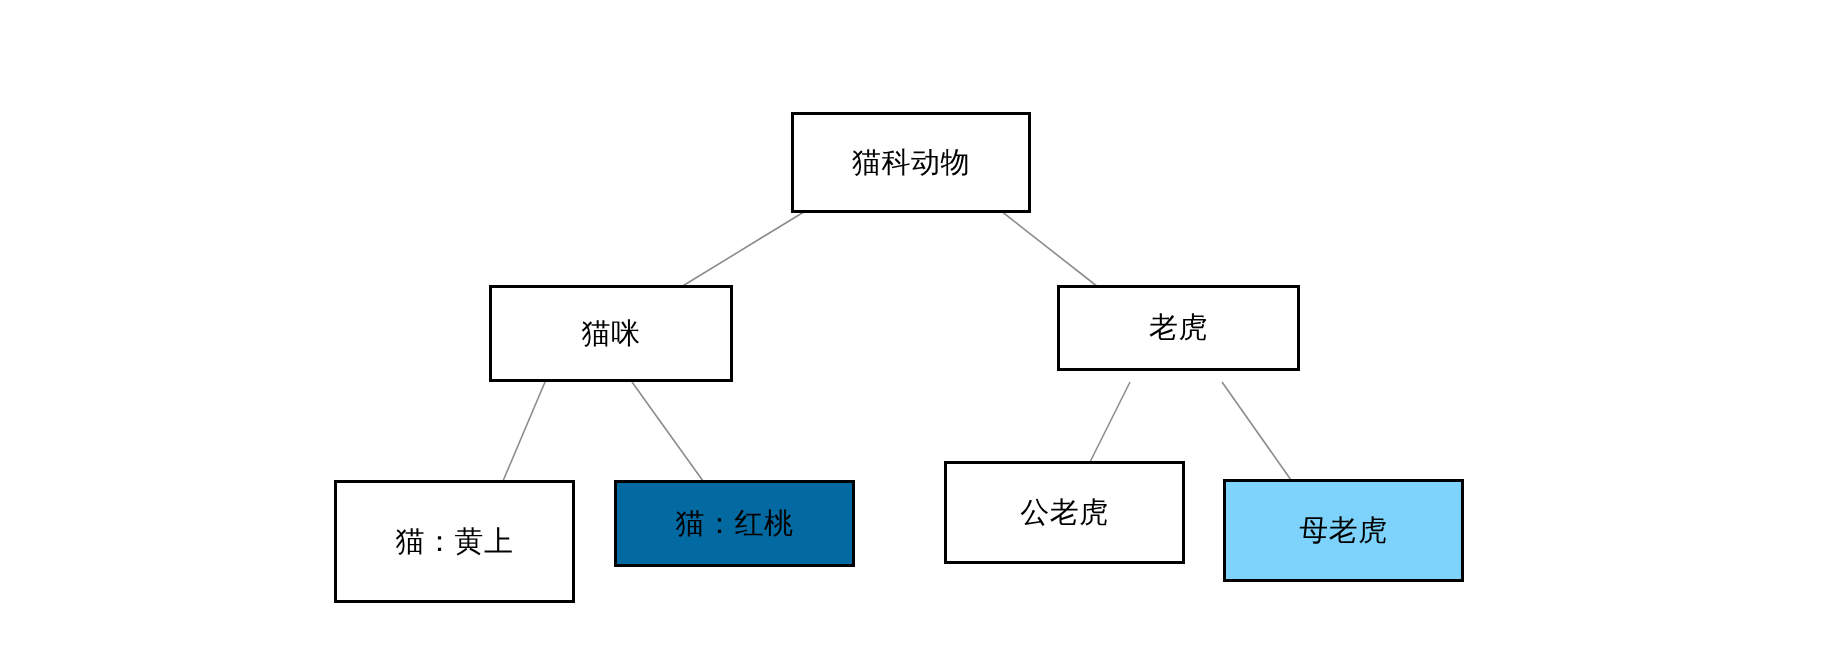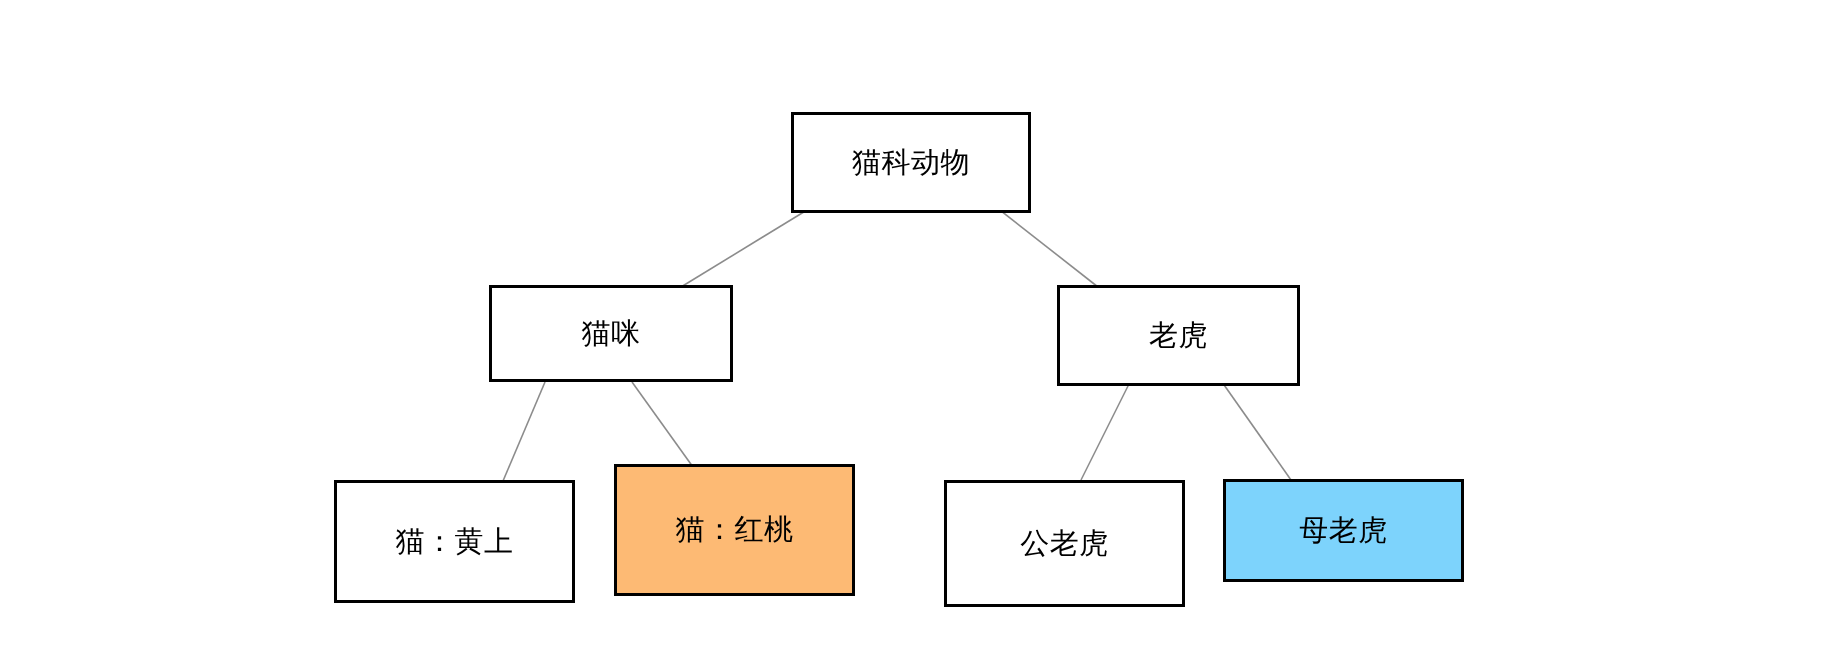--- a/index.html
+++ b/index.html
@@ -55,29 +55,29 @@
       <line x1="1130" y1="382" x2="1081" y2="480" stroke="#8c8c8c" stroke-width="1.6" stroke-linecap="butt"></line>
       <line x1="1222" y1="382" x2="1291" y2="480" stroke="#8c8c8c" stroke-width="1.6" stroke-linecap="butt"></line>
     </svg>
   <div id="node-layer">
       <div class="node" style="left: 791px; top: 112px; width: 240px; height: 101px; border-width: 3px; border-color: rgb(0, 0, 0); background: rgb(255, 255, 255);">
         <span class="node-label" style="font-size: 29px; color: rgb(0, 0, 0);">猫科动物</span>
       </div>
       <div class="node" style="left: 489px; top: 285px; width: 244px; height: 97px; border-width: 3px; border-color: rgb(0, 0, 0); background: rgb(255, 255, 255);">
         <span class="node-label" style="font-size: 29px; color: rgb(0, 0, 0);">猫咪</span>
       </div>
-      <div class="node" style="left: 1057px; top: 285px; width: 243px; height: 101px; border-width: 3px; border-color: rgb(0, 0, 0); background: rgb(255, 255, 255);">
+      <div class="node" style="left: 1057px; top: 285px; width: 243px; height: 86px; border-width: 3px; border-color: rgb(0, 0, 0); background: rgb(255, 255, 255);">
         <span class="node-label" style="font-size: 29px; color: rgb(0, 0, 0);">老虎</span>
       </div>
       <div class="node" style="left: 334px; top: 480px; width: 241px; height: 123px; border-width: 3px; border-color: rgb(0, 0, 0); background: rgb(255, 255, 255);">
         <span class="node-label" style="font-size: 29px; color: rgb(0, 0, 0);">猫：黄上</span>
       </div>
-      <div class="node" style="left: 614px; top: 464px; width: 241px; height: 132px; border-width: 3px; border-color: rgb(0, 0, 0); background: #fdba74;">
+      <div class="node" style="left: 614px; top: 480px; width: 241px; height: 87px; border-width: 3px; border-color: rgb(0, 0, 0); background: #0369a1;">
         <span class="node-label" style="font-size: 29px; color: rgb(0, 0, 0);">猫：红桃</span>
       </div>
-      <div class="node" style="left: 944px; top: 480px; width: 241px; height: 127px; border-width: 3px; border-color: rgb(0, 0, 0); background: rgb(255, 255, 255);">
+      <div class="node" style="left: 944px; top: 461px; width: 241px; height: 103px; border-width: 3px; border-color: rgb(0, 0, 0); background: rgb(255, 255, 255);">
         <span class="node-label" style="font-size: 29px; color: rgb(0, 0, 0);">公老虎</span>
       </div>
       <div class="node" style="left: 1223px; top: 479px; width: 241px; height: 103px; border-width: 3px; border-color: rgb(0, 0, 0); background: #7dd3fc;">
         <span class="node-label" style="font-size: 29px; color: rgb(0, 0, 0);">母老虎</span>
       </div>
     </div>
 </div>
 
 </body></html>

